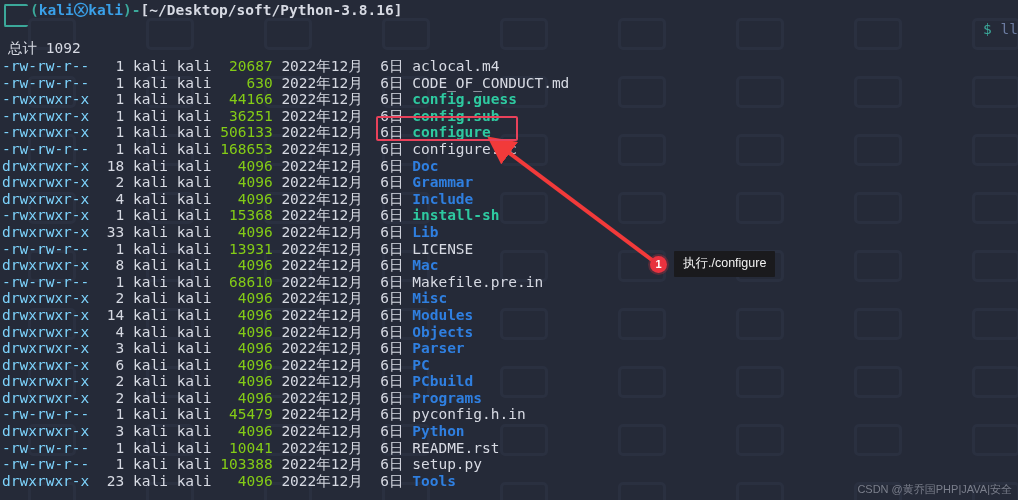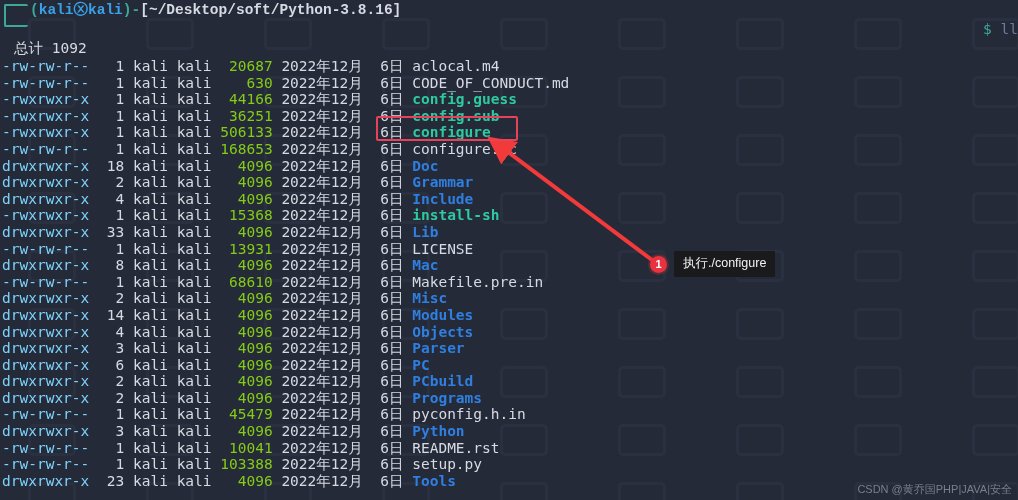--- a/index.html
+++ b/index.html
@@ -24,32 +24,32 @@
   }
   #content{position:relative;z-index:1;}
 
   
   .promptwrap{position:relative;padding:1px 0 0 0;}
   .pbracket{
     position:absolute;left:4px;top:4px;width:22px;height:19px;
     border-left:2px solid #3ba89a;border-top:2px solid #3ba89a;
     border-bottom:2px solid #3ba89a;border-radius:2px;
   }
-  .prow1{height:19px;line-height:19px;font-size:14.5px;white-space:pre;padding-left:30px;font-weight:bold;font-family:Liberation Mono, monospace;}
+  .prow1{height:19px;line-height:19px;font-size:14.5px;white-space:pre;padding-left:30px;font-weight:bold;}
   .prow2{height:19px;line-height:19px;font-size:14.5px;white-space:pre;font-weight:normal;text-align:right;}
   .c-paren{color:#3ba89a;}
   .c-user{color:#3aa0e8;}
   .c-at{color:#3aa0e8;}
   .c-brk{color:#d7dae3;}
   .c-path{color:#d7dae3;}
   .c-dollar{color:#3ba89a;}
   .c-cmd{color:#6b7ba0;}
 
   
-  .total{font-size:14.5px;line-height:19px;color:#d7dae3;white-space:pre;padding-left:14px;}
+  .total{font-size:14.5px;line-height:19px;color:#d7dae3;white-space:pre;padding-left:8px;}
   .row{
     font-size:14.5px;line-height:16.6px;height:16.6px;white-space:pre;color:#d7dae3;
     padding-left:2px;
   }
   .perm{color:#7dd3fc;}
   .lnk{color:#d7dae3;display:inline-block;width:3ch;text-align:right;}
   .own{color:#d7dae3;}
   .size{color:#84cc16;display:inline-block;width:6ch;text-align:right;}
   .date{color:#d7dae3;}
   .nm-plain{color:#d7dae3;}

